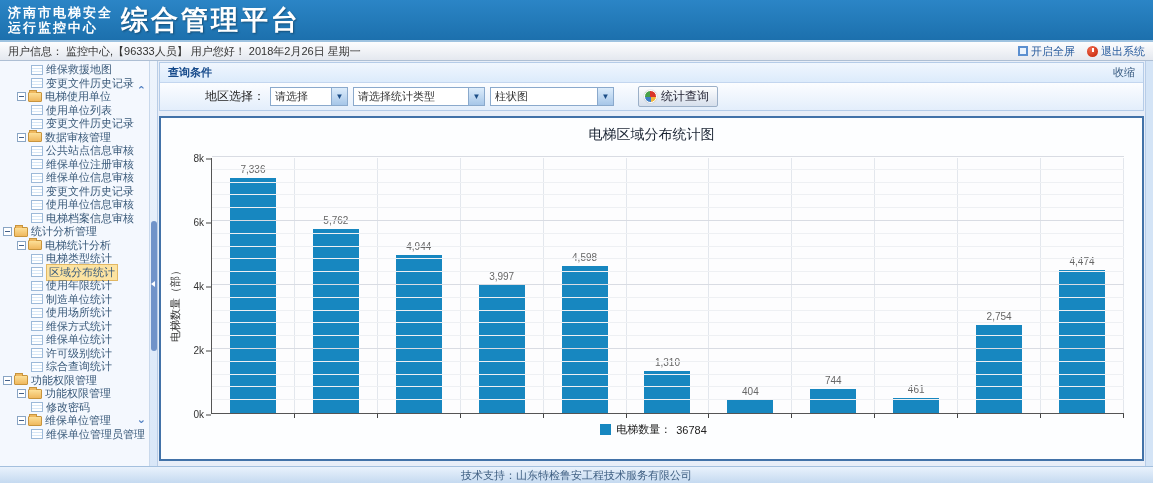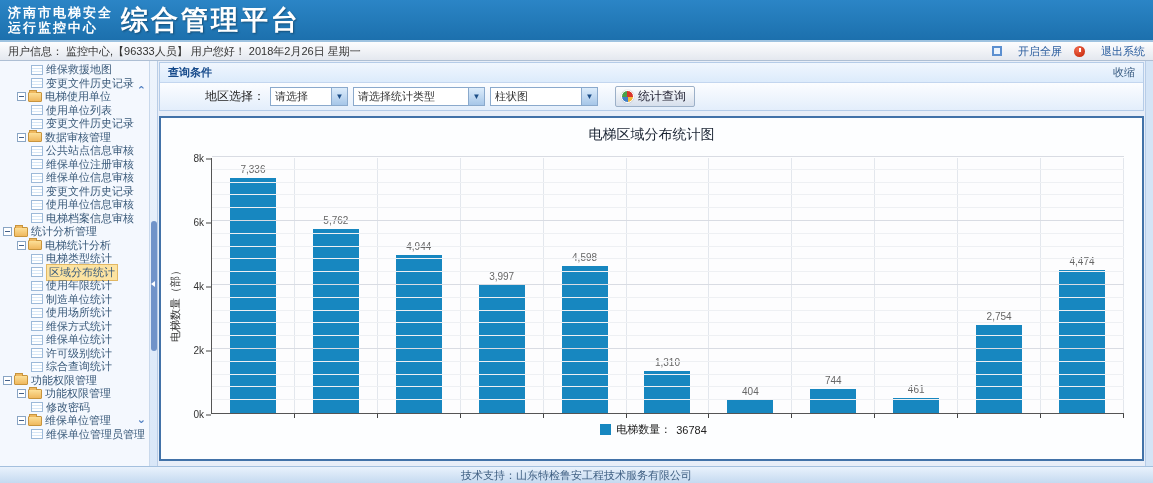--- a/index.html
+++ b/index.html
@@ -7,21 +7,21 @@
   body { font-family:"Liberation Sans","DejaVu Sans",sans-serif; background:#e8eef8; font-size:12px; }
 
   
   .header { height:42px; background:linear-gradient(#2b85c6,#1c70ad); display:flex; align-items:center; padding-left:8px; border-bottom:2px solid #9fc3e0; }
   .org { color:#fff; font-weight:bold; font-size:13px; line-height:15px; letter-spacing:2px; }
   .big-title { color:#fff; font-weight:bold; font-size:27px; letter-spacing:3px; margin-left:8px; text-shadow:1px 1px 2px rgba(0,0,0,.35); }
 
   
   .userbar { height:19px; background:linear-gradient(#fdfdfe,#e4e8ef); border-bottom:1px solid #aebfd4; display:flex; align-items:center; padding:0 8px; font-size:11px; color:#333; }
   .userbar .spacer { flex:1; }
-  .ub-link { color:#2a5d9e; display:flex; align-items:center; gap:16px; margin-left:12px; cursor:pointer; }
+  .ub-link { color:#2a5d9e; display:flex; align-items:center; gap:3px; margin-left:12px; cursor:pointer; }
   .fs-ico { width:10px; height:10px; border:2px solid #5b8fd0; background:#eaf3fd; display:inline-block; }
   .pw-ico { width:11px; height:11px; border-radius:50%; background:radial-gradient(circle at 35% 30%,#f06a4e,#c21e00); position:relative; display:inline-block; }
   .pw-ico::after { content:''; position:absolute; left:5px; top:2px; width:1.5px; height:4px; background:#fff; }
 
   
   .bodyrow { display:flex; height:405px; }
 
   
   .sidebar { width:150px; background:#f4f8fe; position:relative; overflow:hidden; border-right:1px solid #c9d9ec; }
   .tree { padding-top:2px; }
@@ -46,21 +46,21 @@
 
   .query-panel { background:#f0abfc; border:1px solid #b5cce8; margin:1px 9px 0 1px; }
   .qp-head { height:20px; background:linear-gradient(#f0f6fe,#dcebfb); border-bottom:1px solid #c3d6ef; display:flex; align-items:center; padding:0 8px; }
   .qp-title { color:#15498a; font-weight:bold; font-size:11px; }
   .qp-collapse { margin-left:auto; color:#33577e; font-size:11px; cursor:pointer; }
   .qp-body { height:27px; background:linear-gradient(#fcfdff,#e3eefb); display:flex; align-items:center; padding-left:45px; gap:5px; }
   .q-label { color:#222; font-size:12px; }
   .select { height:19px; background:#fff; border:1px solid #8aa9cc; display:flex; align-items:center; cursor:pointer; }
   .select .val { flex:1; padding:0 4px; font-size:11px; color:#333; white-space:nowrap; overflow:hidden; }
   .select .arr { width:16px; height:17px; background:linear-gradient(#dcecfb,#a6c6e8); border-left:1px solid #8aa9cc; color:#1c4d86; font-size:8px; display:flex; align-items:center; justify-content:center; }
-  .sel-region { width:78px; } .sel-stat { width:132px; } .sel-charttype { width:108px; margin-right:12px; }
+  .sel-region { width:78px; } .sel-stat { width:132px; } .sel-charttype { width:124px; margin-right:19px; }
   .q-btn { height:21px; padding:0 8px 0 5px; background:linear-gradient(#fefefe,#d6dfec); border:1px solid #9cb0c8; border-radius:2px; display:flex; align-items:center; gap:4px; font-size:12px; color:#223; cursor:pointer; }
   .pie-ico { width:13px; height:13px; border-radius:50%; background:conic-gradient(#d9352a 0 100deg,#f3b73b 100deg 170deg,#3f7fc6 170deg 260deg,#49a049 260deg 360deg); border:1px solid #fff; box-shadow:0 0 1px #888; }
 
   
   .chart-panel { flex:1; margin:5px 9px 5px 1px; border:2px solid #4272a8; background:#fdfeff; display:flex; flex-direction:column; overflow:hidden; }
   .chart-title { text-align:center; font-size:14px; font-weight:normal; color:#1a2433; padding:8px 0 0; }
   .chart-body { flex:1; display:flex; padding:4px 18px 0 6px; }
   .ylab { width:16px; display:flex; align-items:center; justify-content:center; }
   .ylab span { transform:rotate(-90deg); white-space:nowrap; font-size:11px; color:#333; }
   .chart-main { flex:1; display:flex; flex-direction:column; }

